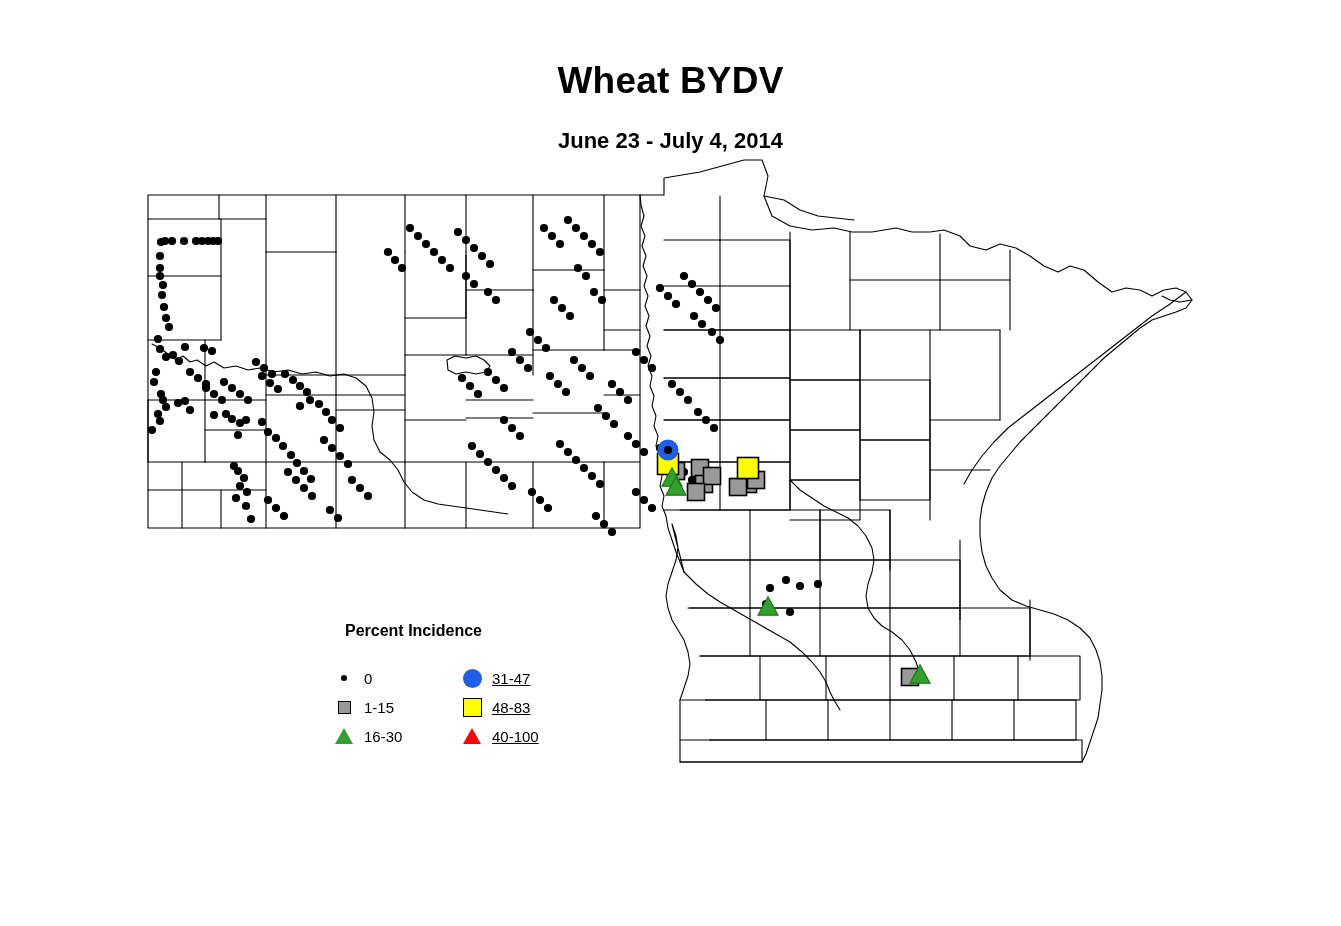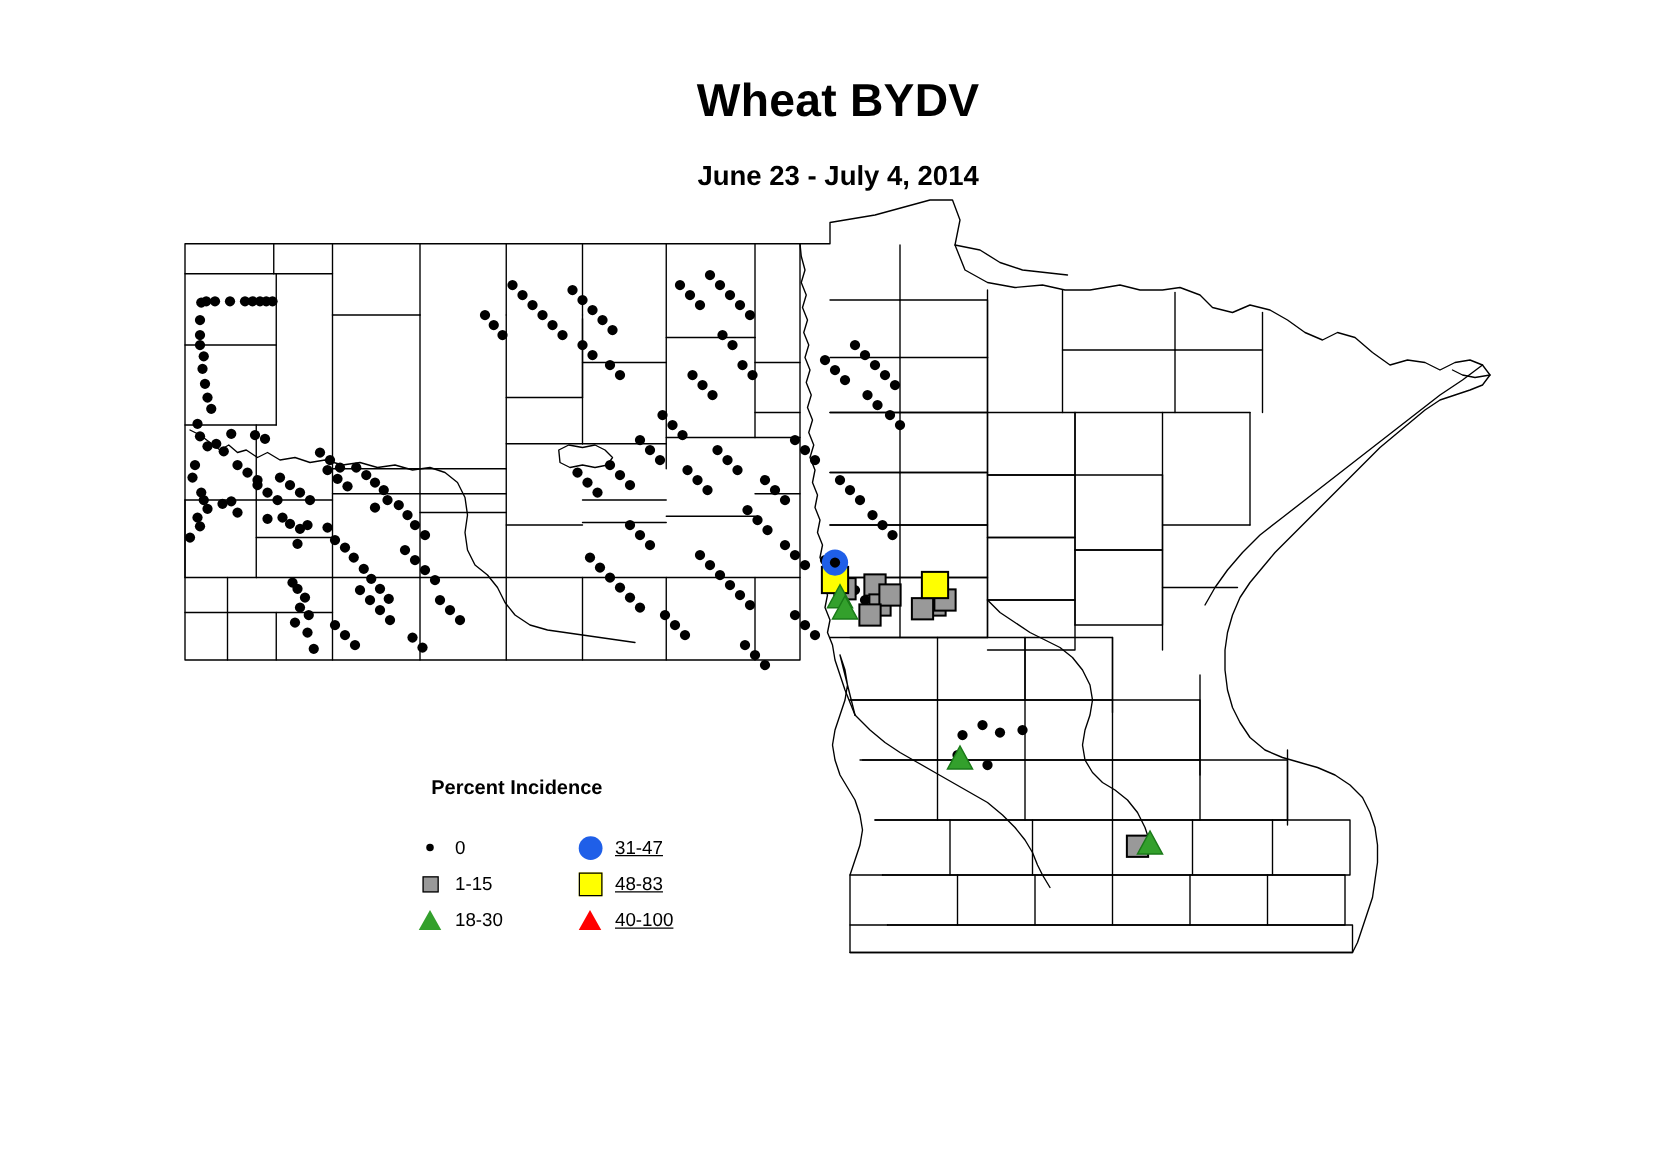--- a/index.html
+++ b/index.html
@@ -556,21 +556,21 @@
         <div class="legend-item legend-col0 legend-row1">
           <div class="legend-sym">
             <div class="sym-square" style="background: rgb(153, 153, 153); border-color: rgb(0, 0, 0);"></div>
           </div>
           <div class="legend-label">1-15</div>
         </div>
         <div class="legend-item legend-col0 legend-row2">
           <div class="legend-sym">
             <div class="sym-tri" style="border-bottom: 16px solid rgb(51, 160, 44);"></div>
           </div>
-          <div class="legend-label">18-30</div>
+          <div class="legend-label">16-30</div>
         </div>
         <div class="legend-item legend-col1 legend-row0">
           <div class="legend-sym">
             <div class="sym-circle" style="background: rgb(31, 95, 232);"></div>
           </div>
           <div class="legend-label">31-47</div>
         </div>
         <div class="legend-item legend-col1 legend-row1">
           <div class="legend-sym">
             <div class="sym-square-lg" style="background: rgb(255, 255, 0); border-color: rgb(0, 0, 0);"></div>

